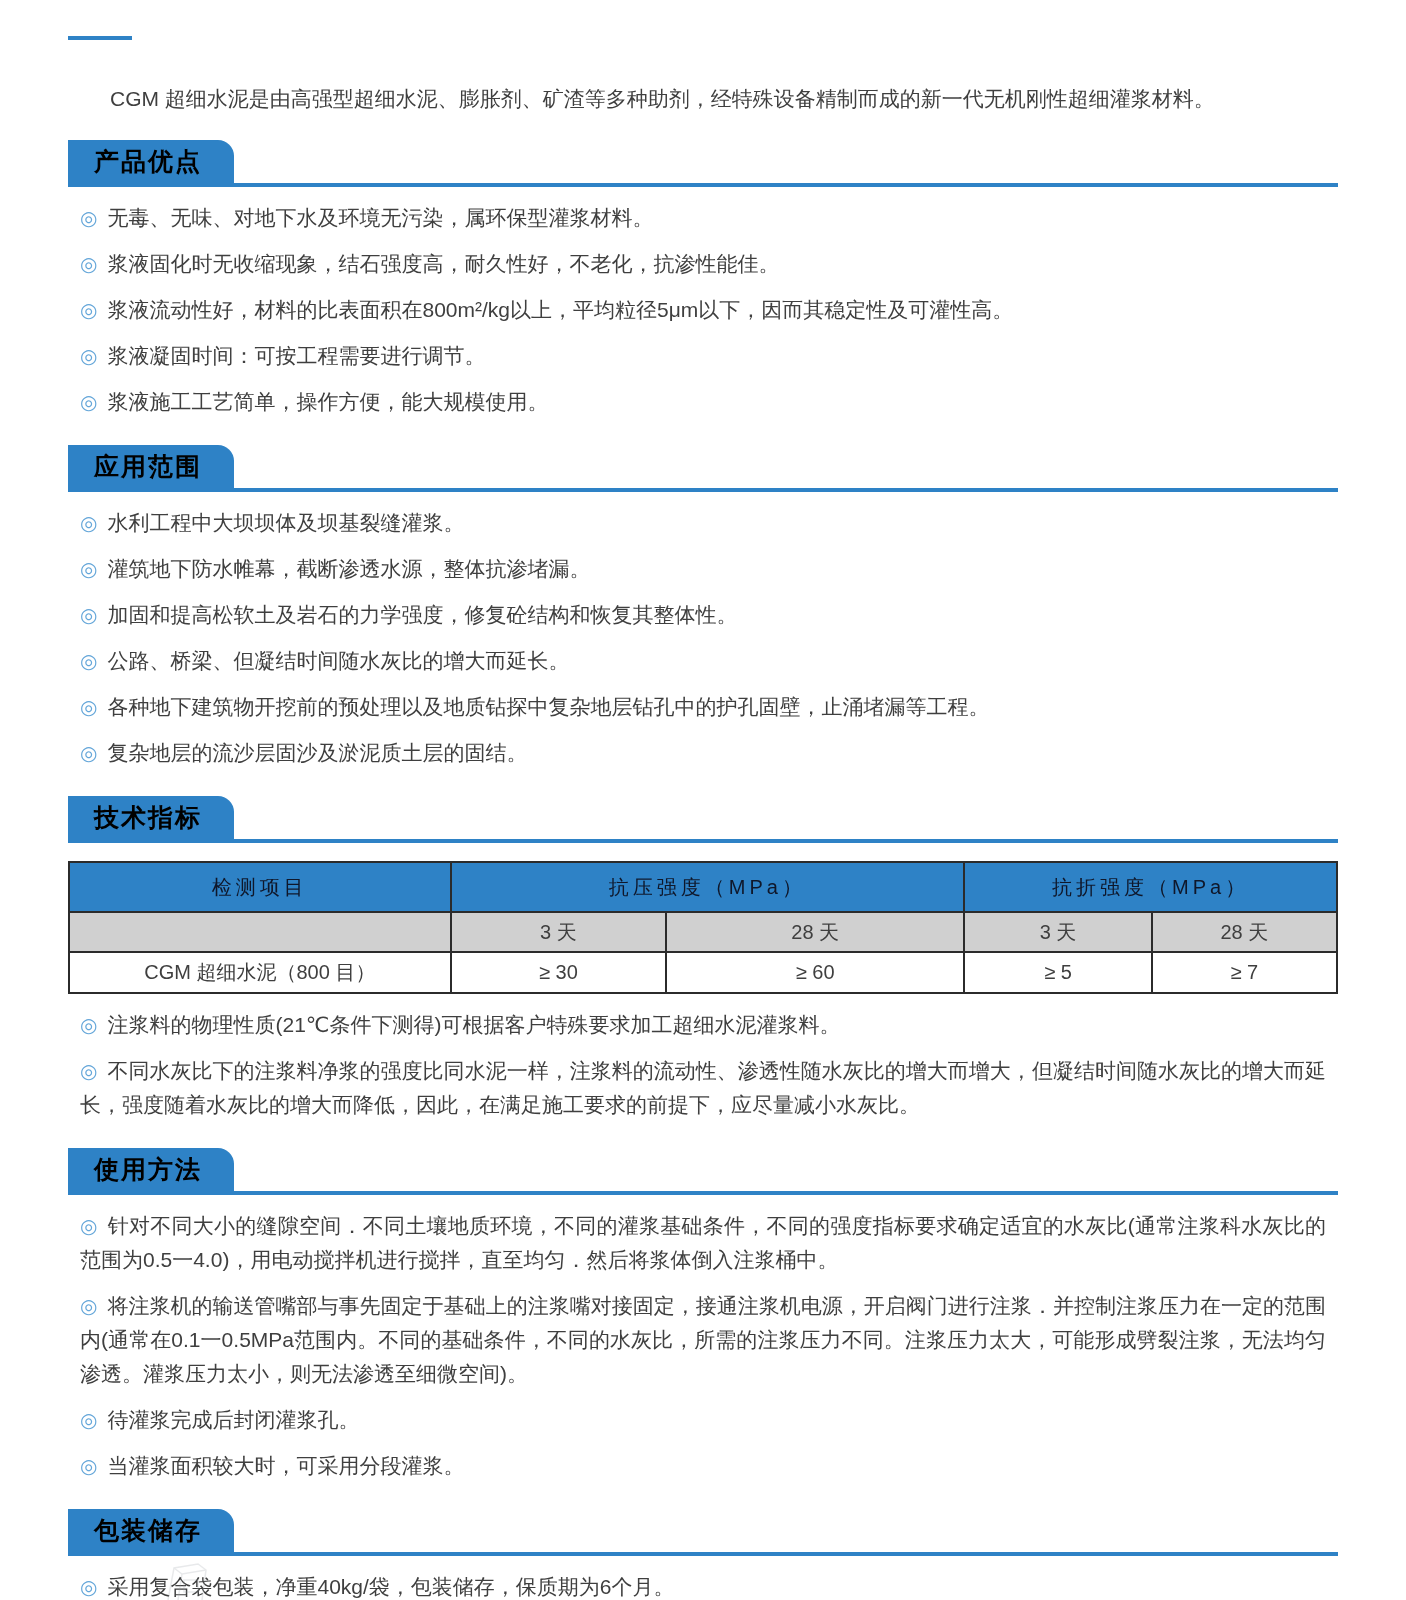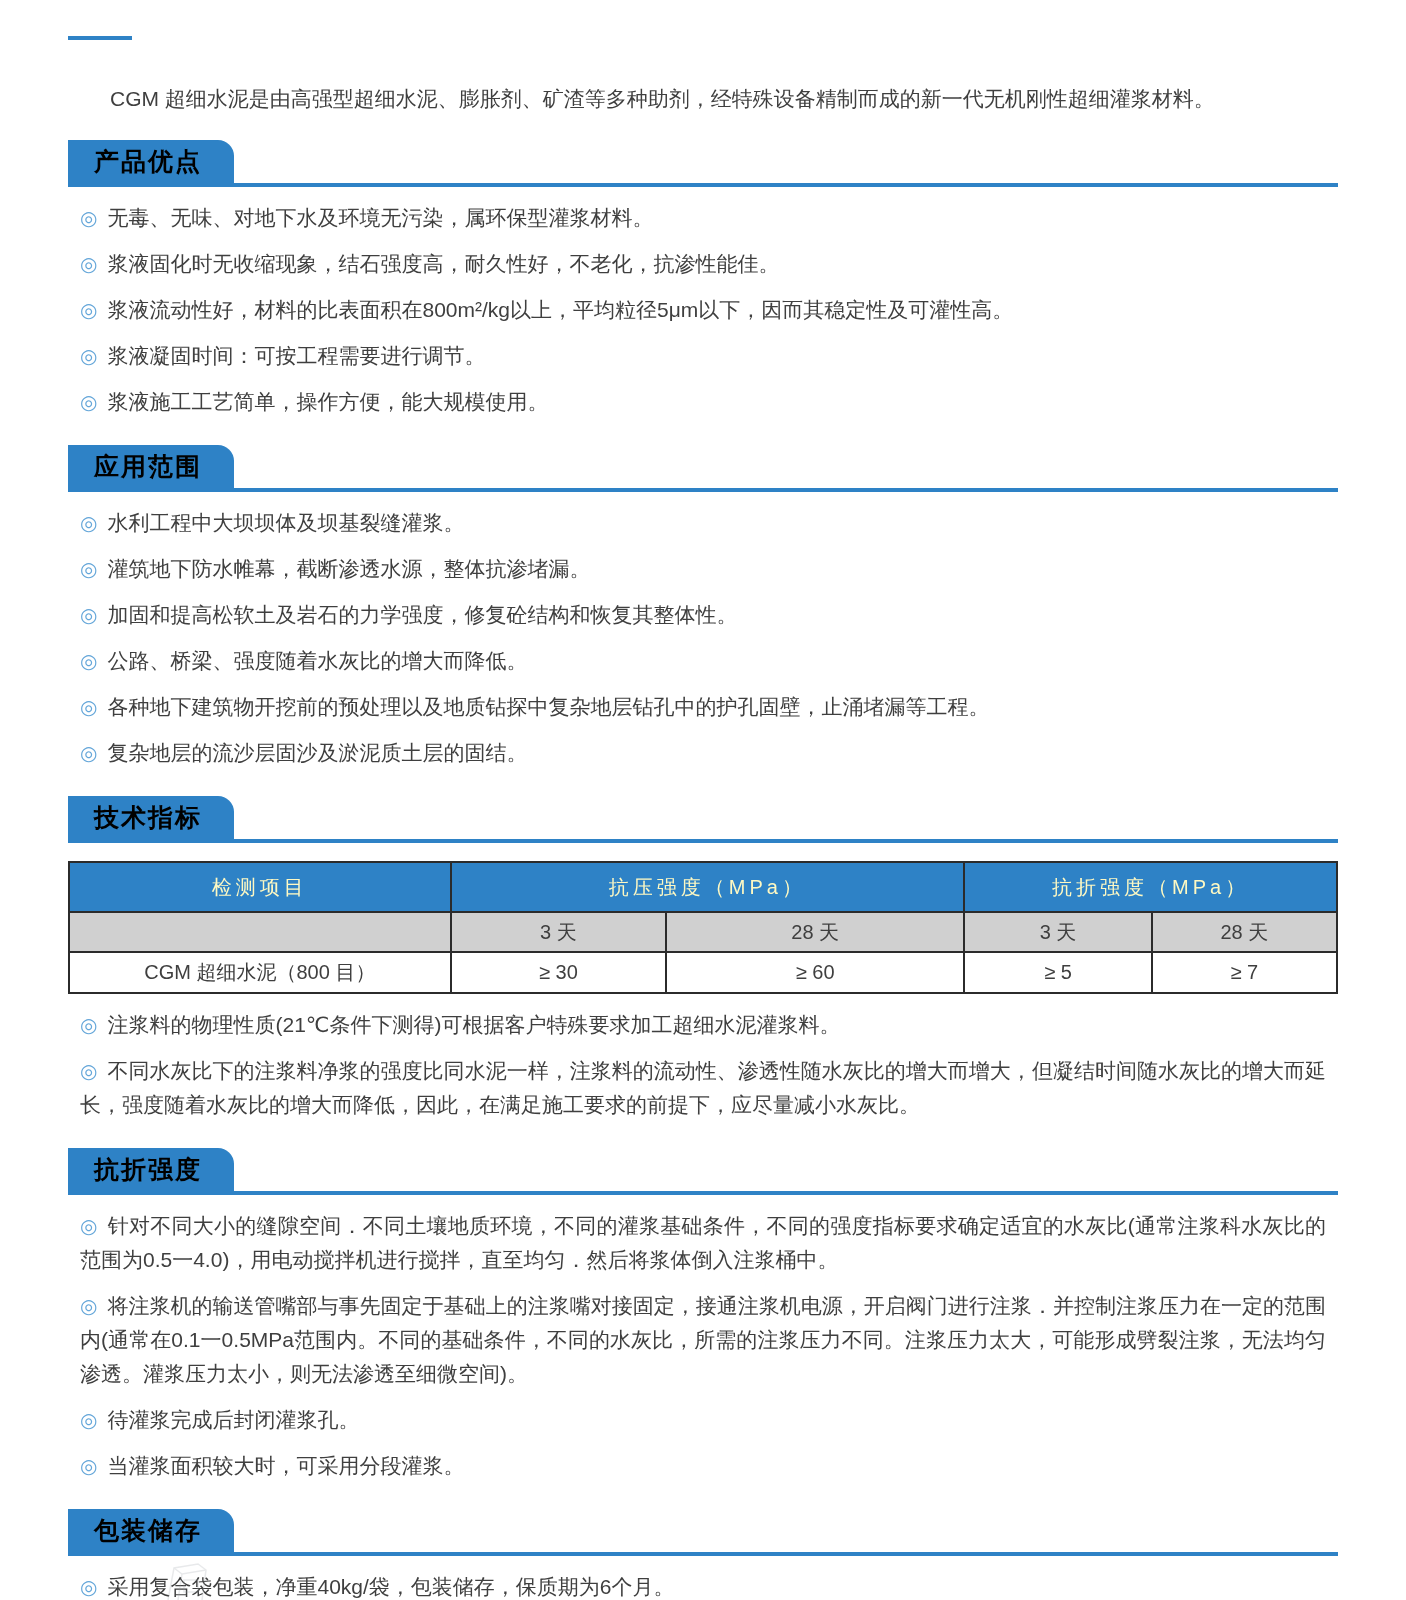--- a/index.html
+++ b/index.html
@@ -68,21 +68,21 @@
     margin-top: 18px;
     text-align: center;
     font-size: 20px;
   }
   table.specs th, table.specs td {
     border: 2px solid #2b2b2b;
     padding: 0;
   }
   table.specs .head-row th {
     background: #2e82c6;
-    color: #fef9c3;
+    color: #0f172a;
     font-weight: normal;
     letter-spacing: 4px;
     height: 50px;
   }
   table.specs .sub-row td {
     background: #d0d0d0;
     height: 40px;
   }
   table.specs .data-row td {
     background: #ffffff;
@@ -120,21 +120,21 @@
   </div>
 
   <div class="section">
     <div class="section-header">
       <span class="badge">应用范围</span>
     </div>
     <ul class="bullets">
       <li><span class="marker">◎</span><span>水利工程中大坝坝体及坝基裂缝灌浆。</span></li>
       <li><span class="marker">◎</span><span>灌筑地下防水帷幕，截断渗透水源，整体抗渗堵漏。</span></li>
       <li><span class="marker">◎</span><span>加固和提高松软土及岩石的力学强度，修复砼结构和恢复其整体性。</span></li>
-      <li><span class="marker">◎</span><span>公路、桥梁、强度随着水灰比的增大而降低。</span></li>
+      <li><span class="marker">◎</span><span>公路、桥梁、但凝结时间随水灰比的增大而延长。</span></li>
       <li><span class="marker">◎</span><span>各种地下建筑物开挖前的预处理以及地质钻探中复杂地层钻孔中的护孔固壁，止涌堵漏等工程。</span></li>
       <li><span class="marker">◎</span><span>复杂地层的流沙层固沙及淤泥质土层的固结。</span></li>
     </ul>
   </div>
 
   <div class="section">
     <div class="section-header">
       <span class="badge">技术指标</span>
     </div>
 
@@ -170,21 +170,21 @@
       </table>
 
     <ul class="bullets notes">
       <li><span class="marker">◎</span><span>注浆料的物理性质(21℃条件下测得)可根据客户特殊要求加工超细水泥灌浆料。</span></li>
       <li><span class="marker">◎</span><span>不同水灰比下的注浆料净浆的强度比同水泥一样，注浆料的流动性、渗透性随水灰比的增大而增大，但凝结时间随水灰比的增大而延长，强度随着水灰比的增大而降低，因此，在满足施工要求的前提下，应尽量减小水灰比。</span></li>
     </ul>
   </div>
 
   <div class="section">
     <div class="section-header">
-      <span class="badge">抗折强度</span>
+      <span class="badge">使用方法</span>
     </div>
     <ul class="bullets">
       <li><span class="marker">◎</span><span>针对不同大小的缝隙空间．不同土壤地质环境，不同的灌浆基础条件，不同的强度指标要求确定适宜的水灰比(通常注浆科水灰比的范围为0.5一4.0)，用电动搅拌机进行搅拌，直至均匀．然后将浆体倒入注浆桶中。</span></li>
       <li><span class="marker">◎</span><span>将注浆机的输送管嘴部与事先固定于基础上的注浆嘴对接固定，接通注浆机电源，开启阀门进行注浆．并控制注浆压力在一定的范围内(通常在0.1一0.5MPa范围内。不同的基础条件，不同的水灰比，所需的注浆压力不同。注浆压力太大，可能形成劈裂注浆，无法均匀渗透。灌浆压力太小，则无法渗透至细微空间)。</span></li>
       <li><span class="marker">◎</span><span>待灌浆完成后封闭灌浆孔。</span></li>
       <li><span class="marker">◎</span><span>当灌浆面积较大时，可采用分段灌浆。</span></li>
     </ul>
   </div>
 
   <div class="section">

